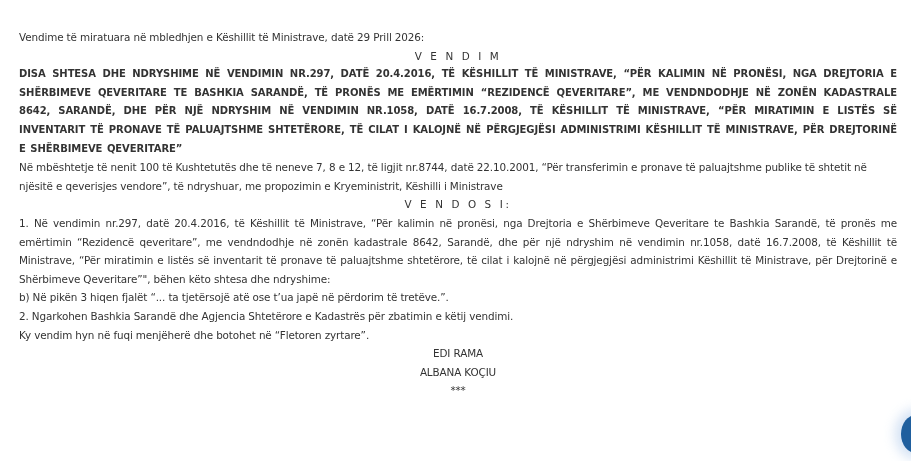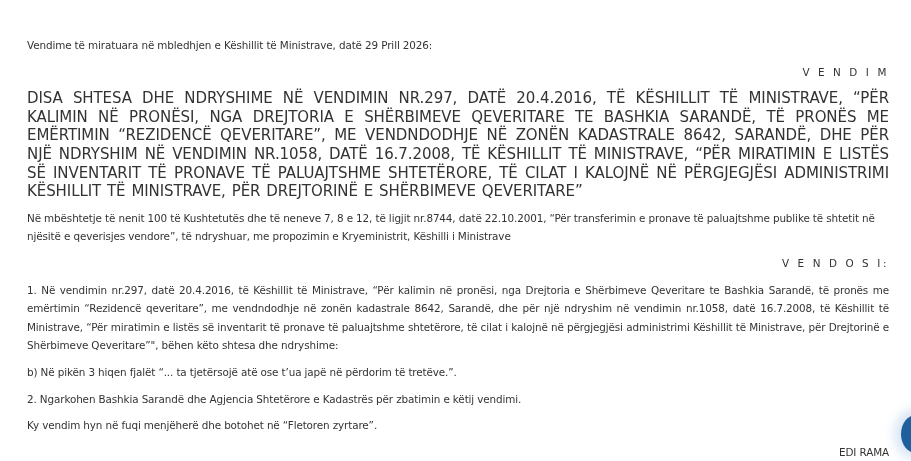--- a/index.html
+++ b/index.html
@@ -17,29 +17,30 @@
   }
   .doc {
     position: absolute;
     left: 19px;
     top: 28px;
     width: 878px;
     font-size: 10.4px;
     line-height: 18.6px;
     letter-spacing: -0.12px;
   }
-  .doc p { margin: 8px; }
+  .doc p { margin: 0; }
   .justify { text-align: justify; text-align-last: left; }
-  .center { text-align: right; }
+  .center { text-align: center; }
   .spaced { letter-spacing: 2.6px; }
   .caps {
     text-transform: none;
-    font-size: 15px;
+    font-size: 10px;
     letter-spacing: -0.08px;
     word-spacing: 1.2px;
+    font-weight: bold;
   }
   .fab {
     position: absolute;
     right: -20px;
     top: 415px;
     width: 30px;
     height: 38px;
     border-radius: 50%;
     background: #1f5f9e;
     box-shadow: 0 0 12px 6px rgba(160,190,230,0.45);

